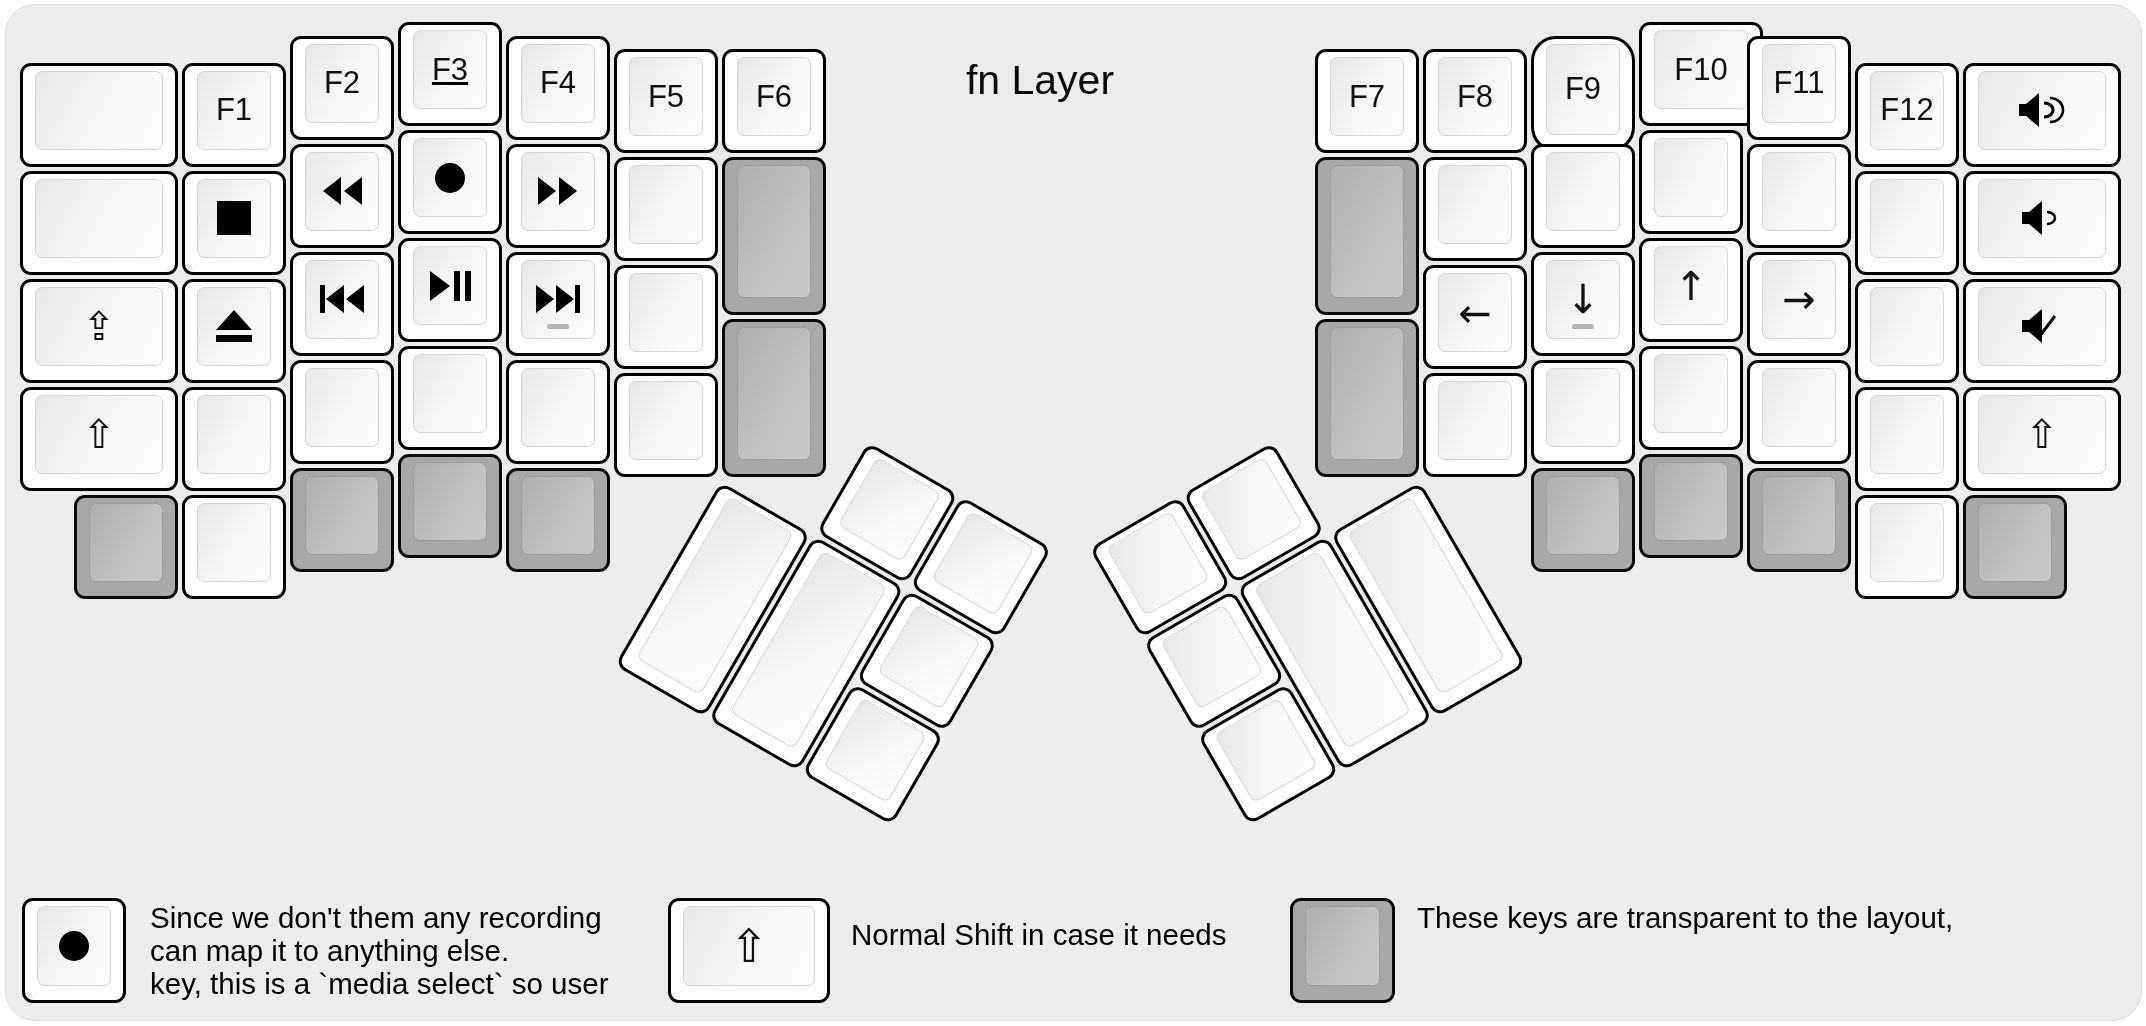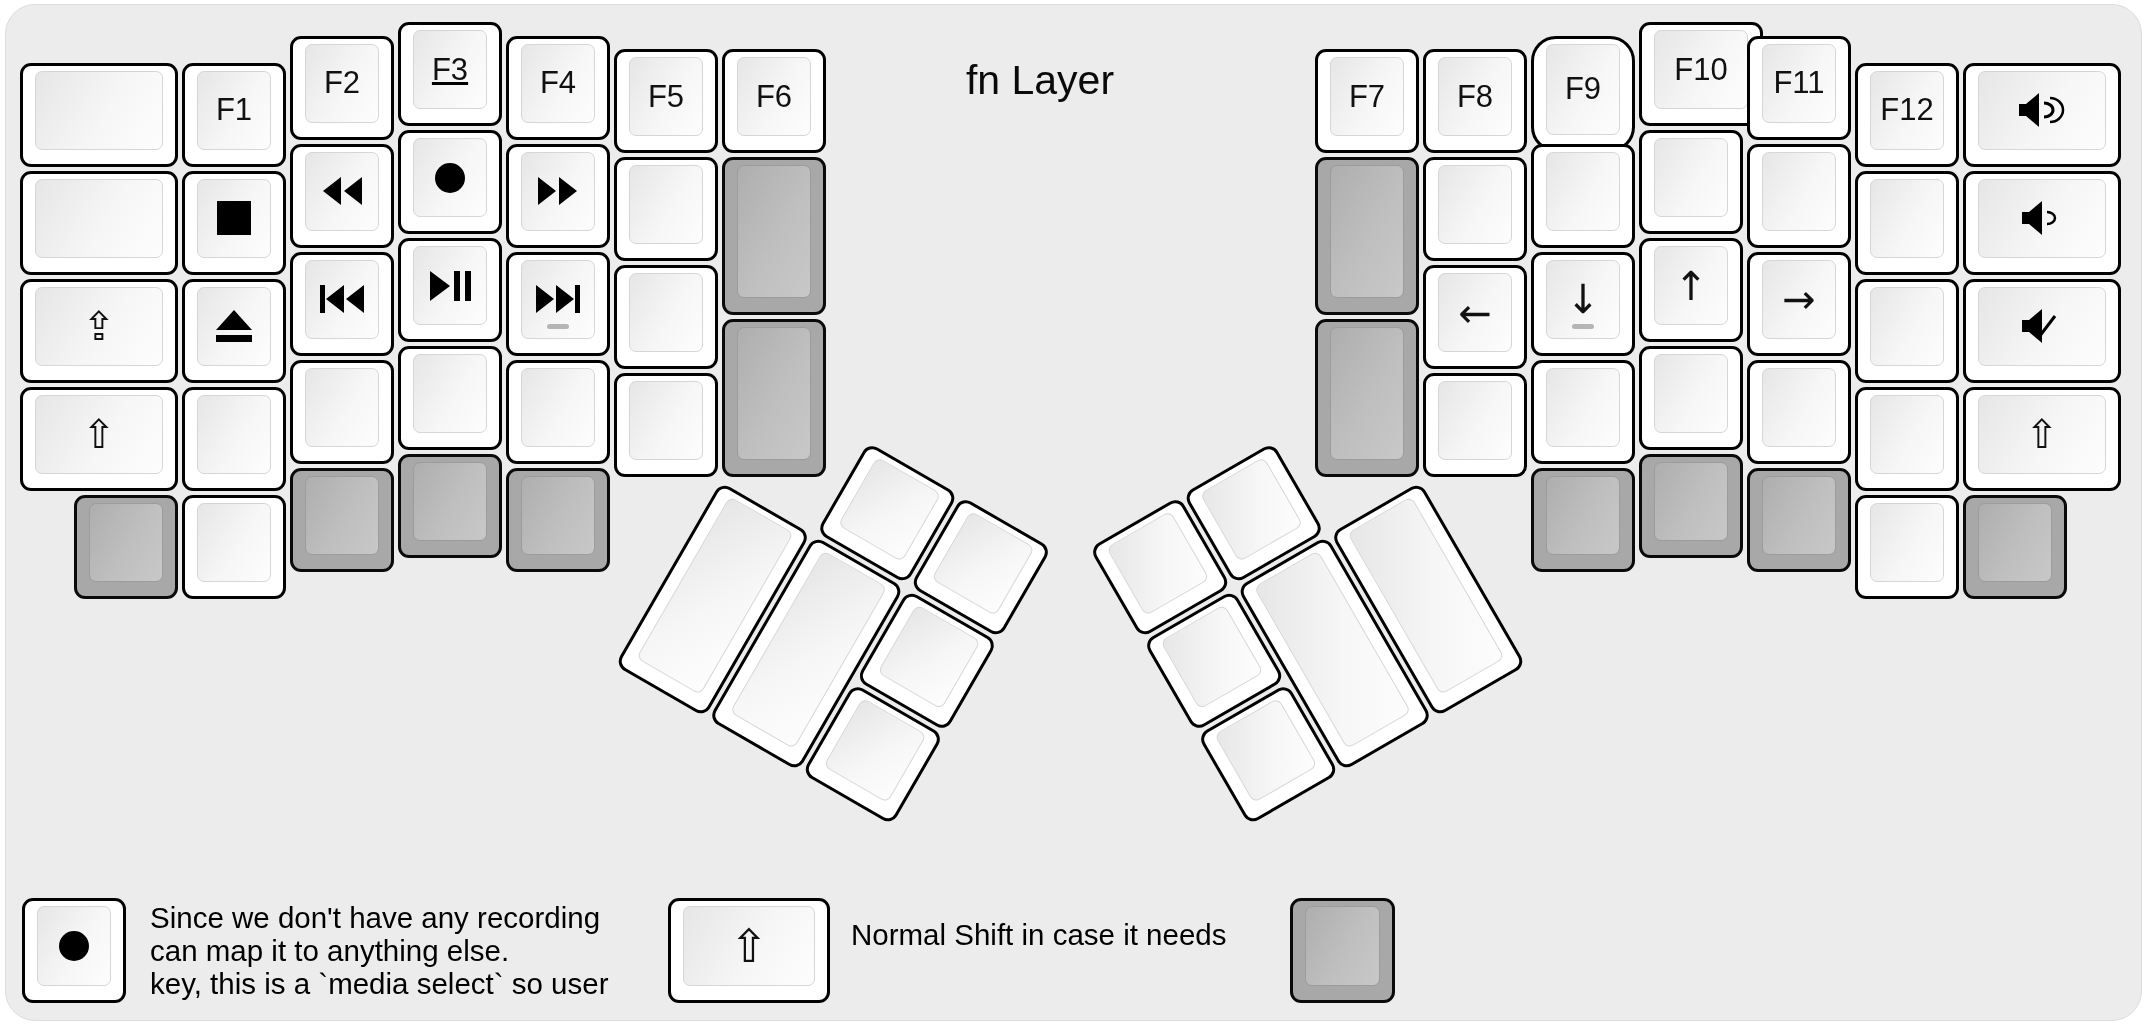--- a/index.html
+++ b/index.html
@@ -410,22 +410,23 @@
       <div class="keytop">
         <span class="kchar">⇧</span>
       </div>
     </div>
     <div class="key gray" style="left: 1290px; top: 898px; width: 105px; height: 105px;">
       <div class="keytop"></div>
     </div>
   </div>
 
 <div class="leg-text leg-text-1">
-  <div class="leg-line">Since we don't have any recording</div>
+  <div class="leg-line">Since we don't them any recording</div>
   <div class="leg-line">can map it to anything else.</div>
   <div class="leg-line">key, this is a `media select` so user</div>
 </div>
 <div class="leg-text leg-text-2">
   <div class="leg-line">Normal Shift in case it needs</div>
 
 </div>
 <div class="leg-text leg-text-3">
+  <div class="leg-line">These keys are transparent to the layout,</div>
 </div>
 
 </body></html>

